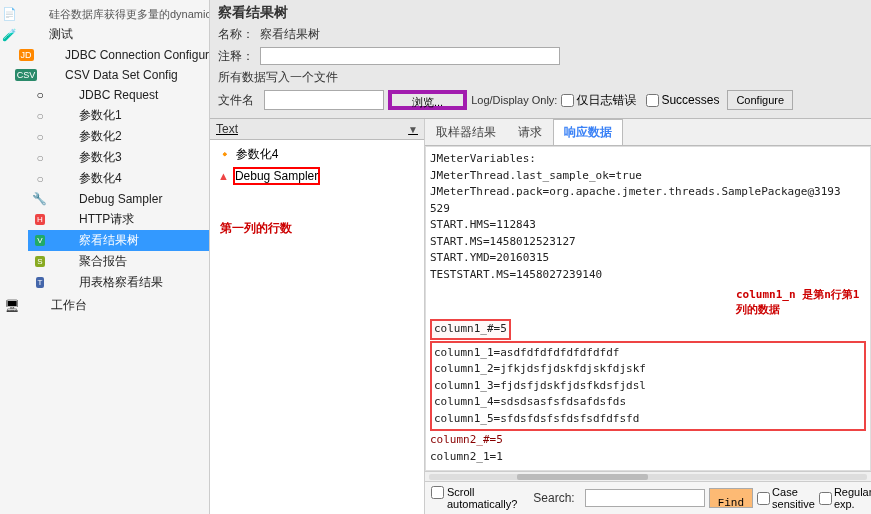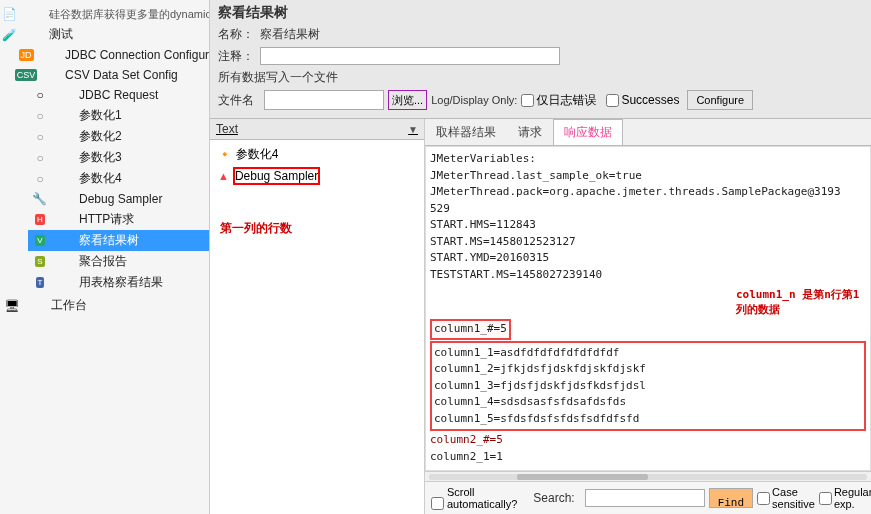--- a/index.html
+++ b/index.html
@@ -24,21 +24,21 @@
     .panel-header { background: #e8e8e8; border-bottom: 1px solid #bbb; padding: 4px 8px; }
     .panel-title { font-size: 14px; font-weight: bold; color: #333; margin-bottom: 4px; }
     
     .form-row { display: flex; align-items: center; margin-bottom: 4px; }
     .form-label { font-size: 12px; color: #333; margin-right: 6px; white-space: nowrap; }
     .form-value { font-size: 12px; color: #333; }
     
     .file-row { display: flex; align-items: center; margin-bottom: 4px; gap: 4px; }
     .file-note { font-size: 12px; color: #333; margin-bottom: 4px; }
     .file-input { border: 1px solid #aaa; padding: 2px 4px; width: 120px; height: 20px; font-size: 11px; }
-    .browse-btn { background: #e8e8e8; border: 1px solid #a21caf; padding: 1px 3px; font-size: 11px; cursor: pointer; height: 20px; }
+    .browse-btn { background: #e8e8e8; border: 4px solid #a21caf; padding: 1px 20px; font-size: 11px; cursor: pointer; height: 20px; }
     .log-label { font-size: 11px; color: #333; }
     .checkbox-group { display: flex; align-items: center; gap: 2px; }
     .configure-btn { background: #e8e8e8; border: 1px solid #aaa; padding: 1px 8px; font-size: 11px; cursor: pointer; height: 20px; margin-left: 4px; }
     
     
     .content-area { display: flex; flex: 1; overflow: hidden; }
     
     
     .left-panel { width: 215px; border-right: 1px solid #ccc; display: flex; flex-direction: column; flex-shrink: 0; }
     .text-dropdown { display: flex; align-items: center; background: #e8e8e8; border-bottom: 1px solid #bbb; padding: 3px 6px; gap: 4px; cursor: pointer; text-decoration: underline; }
@@ -48,31 +48,31 @@
     .tree-node { display: flex; align-items: center; padding: 2px 4px; cursor: pointer; }
     .node-icon { margin-right: 4px; font-size: 11px; }
     .node-label { font-size: 12px; }
     
     
     .right-panel { flex: 1; display: flex; flex-direction: column; overflow: hidden; }
     
     
     .tabs { display: flex; border-bottom: 1px solid #bbb; background: #f0f0f0; }
     .tab { padding: 4px 10px; font-size: 12px; cursor: pointer; border: 1px solid transparent; border-bottom: none; color: #444; }
-    .tab.active { background: white; border-color: #bbb; border-bottom-color: white; color: #ec4899; font-weight: normal; }
+    .tab.active { background: white; border-color: #bbb; border-bottom-color: white; color: #3b82f6; font-weight: bold; }
     
     
     .response-content { flex: 1; overflow-y: auto; padding: 4px; font-family: monospace; font-size: 11px; color: #222; background: white; border: 1px solid #ddd; position: relative; }
     .response-line { line-height: 1.5; }
     .highlight-box { border: 2px solid #e44; display: inline-block; padding: 0 2px; background: #fff8f8; margin-top: 36px; }
     .highlight-group { border: 2px solid #e44; padding: 2px; margin: 1px 0; }
     
     
     .bottom-bar { display: flex; align-items: center; padding: 4px 6px; border-top: 1px solid #ccc; background: #f5f5f5; gap: 8px; }
-    .scroll-check { display: flex; align-items: flex-end; gap: 3px; font-size: 11px; }
+    .scroll-check { display: flex; align-items: flex-start; gap: 3px; font-size: 11px; }
     .search-area { display: flex; align-items: center; gap: 4px; font-size: 11px; margin-left: 8px; }
     .search-input { border: 1px solid #aaa; padding: 1px 4px; width: 120px; height: 18px; font-size: 11px; }
     .find-btn { background: #fdba74; border: 1px solid #aaa; padding: 8px 8px; font-size: 11px; cursor: pointer; height: 20px; font-family: Liberation Mono, monospace; }
     .case-check { display: flex; align-items: center; gap: 2px; font-size: 11px; }
     
     .red-border { border: 2px solid red; }
     
     
     .response-content::-webkit-scrollbar { width: 8px; height: 8px; }
     .response-content::-webkit-scrollbar-track { background: #f0f0f0; }

